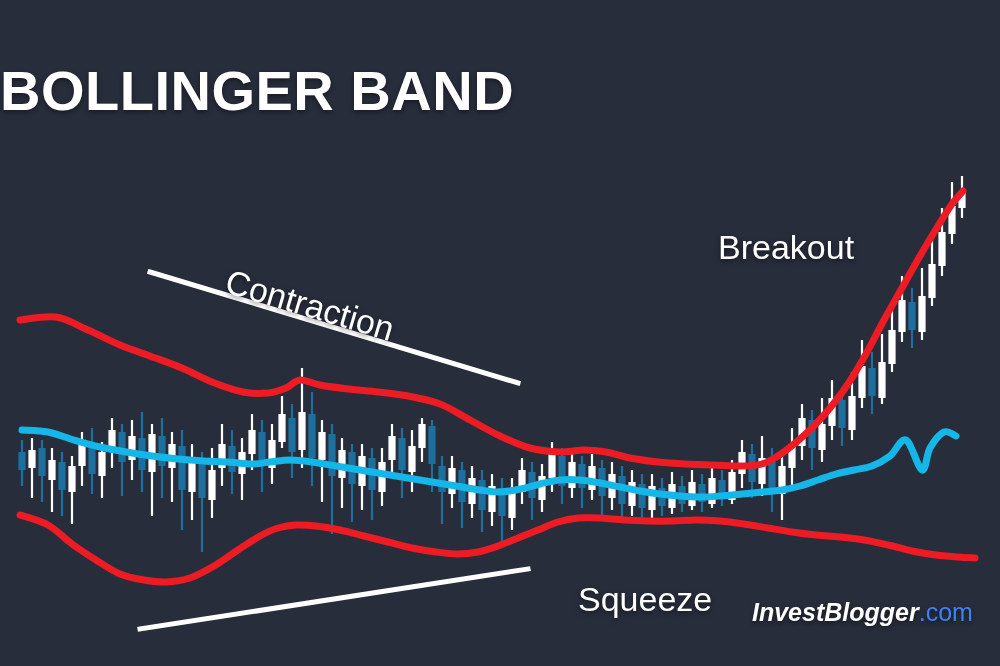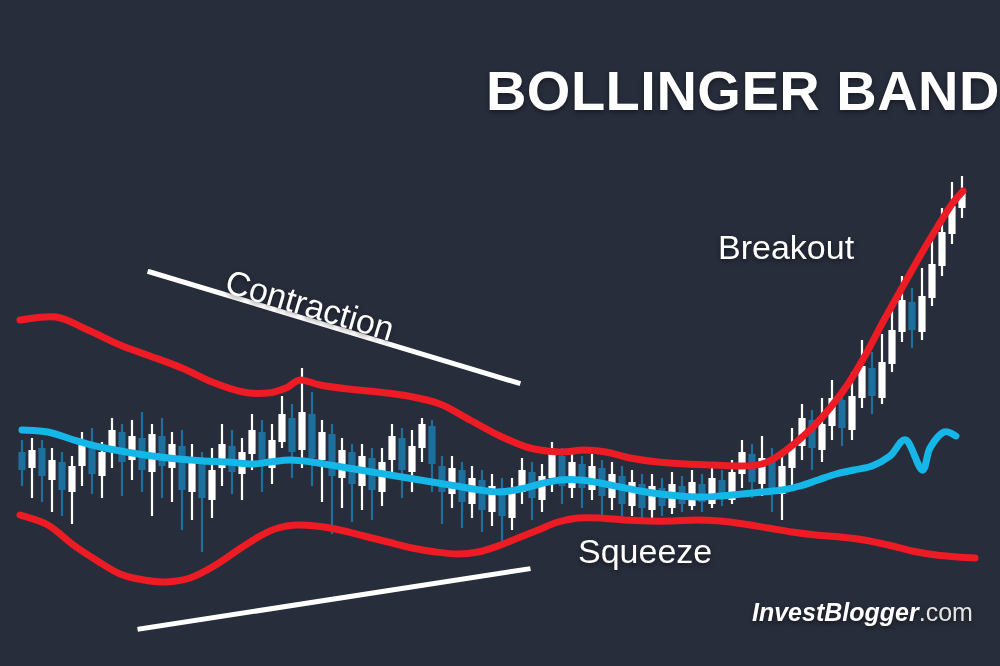--- a/index.html
+++ b/index.html
@@ -6,45 +6,45 @@
   body{
     width:1000px;height:666px;overflow:hidden;
     background:#272d3b;
     font-family:"Liberation Sans","DejaVu Sans",sans-serif;
   }
   #stage{position:relative;width:1000px;height:666px;background:#272d3b;overflow:hidden;}
   #chart-svg{position:absolute;inset:0;width:1000px;height:666px;display:block;}
 
   .title{
     position:absolute;left:0;right:0;top:58px;
-    text-align:right;
+    text-align:left;
     font-size:56px;font-weight:bold;color:#ffffff;
     letter-spacing:0.5px;
     text-shadow:0 2px 5px rgba(0,0,0,.45);
   }
   .ann{
     position:absolute;color:#ffffff;
     font-size:34px;font-weight:400;
     text-shadow:0 2px 5px rgba(0,0,0,.5);
     white-space:nowrap;
   }
   #ann-breakout{left:718px;top:228px;text-align:center;}
-  #ann-squeeze{left:578px;top:532px;}
+  #ann-squeeze{left:578px;top:580px;}
   #ann-contraction{
     left:232px;top:262px;
     transform:rotate(16.5deg);
     transform-origin:0 0;
   }
   .watermark{
     position:absolute;left:752px;top:598px;
     font-size:25px;color:#ffffff;white-space:nowrap;
     text-shadow:0 2px 4px rgba(0,0,0,.5);
   }
   .watermark .brand{font-weight:bold;font-style:italic;}
-  .watermark .tld{font-weight:400;color:#e5e5e5;}
+  .watermark .tld{font-weight:400;color:#3b82f6;}
 </style>
 </head>
 <body>
 
 <div id="stage">
 
   <svg id="chart-svg" viewBox="0 0 1000 666" preserveAspectRatio="none" aria-hidden="true">
     <g id="candles-layer">
         <line x1="22" x2="22" y1="440" y2="486" stroke="#1d6f9e" stroke-width="2.2"></line>
         <rect x="18.4" y="452" width="7.2" height="18" fill="#1d6f9e"></rect>

